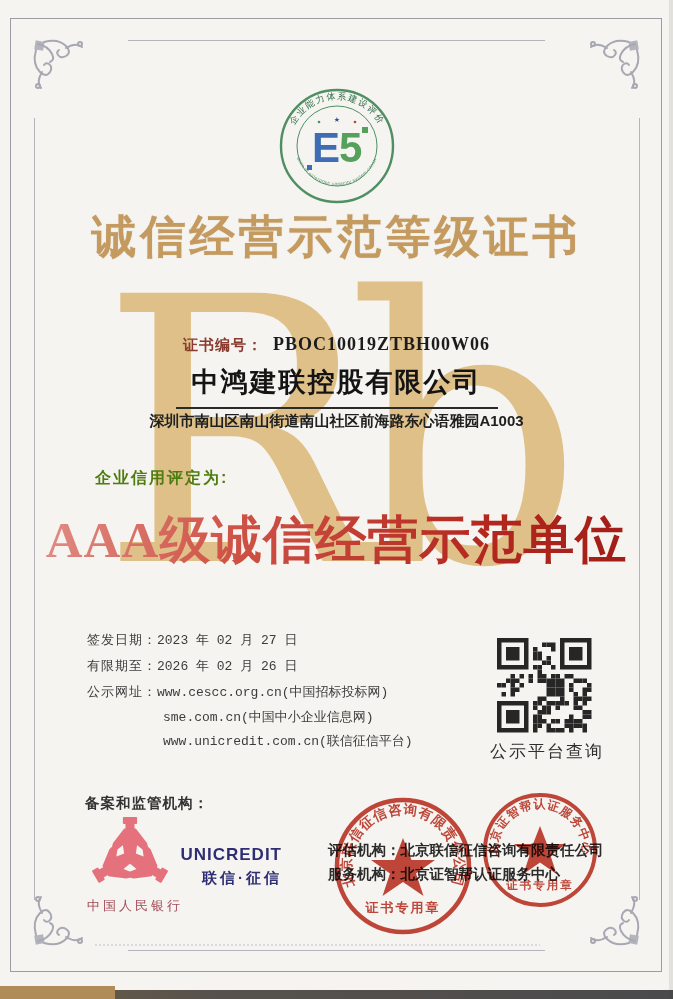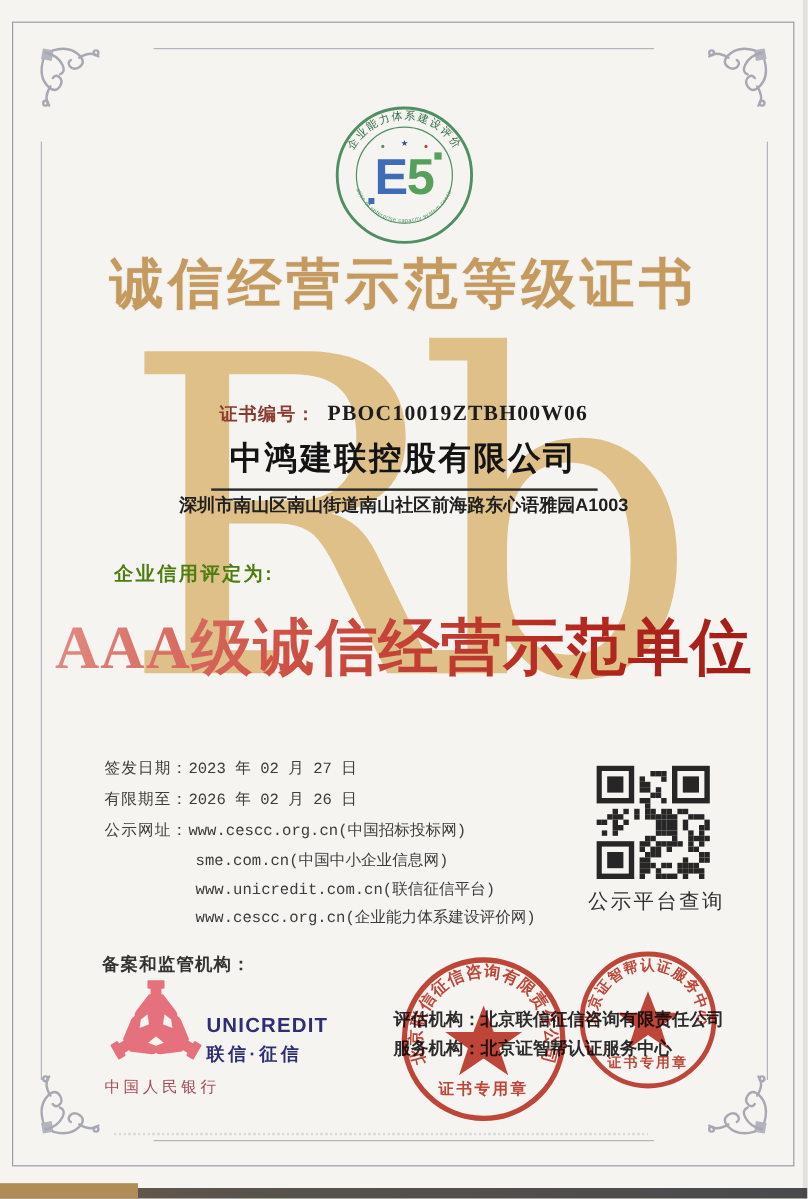--- a/index.html
+++ b/index.html
@@ -42,21 +42,21 @@
   .info-block{left:87px;top:628px;font-size:13px;color:#3c3c3c;font-family:Liberation Mono, monospace;}
   .info-row{height:26px;line-height:26px;}
   .info-row .lbl{letter-spacing:1px;}
   .url-cont{margin-left:76px;height:23.5px;line-height:23.5px;}
   .qr-box{left:497px;top:638px;width:95px;height:95px;display:flex;align-items:center;justify-content:center;}
   .qr-caption{left:467px;top:740px;width:160px;text-align:center;font-size:17px;color:#2f2f2f;letter-spacing:2px;}
   .filing-label{left:85px;top:794px;font-size:14.5px;font-weight:bold;color:#333;letter-spacing:1px;}
   .pbc-logo{left:88px;top:813px;width:84px;height:84px;}
   .pbc-name{left:70px;top:897px;width:130px;text-align:center;font-family:"Liberation Serif",serif;
             font-size:13px;color:#a34a56;letter-spacing:3px;}
-  .uni-block{left:172px;top:845px;width:110px;text-align:left;color:#2e2e74;}
+  .uni-block{left:172px;top:845px;width:110px;text-align:right;color:#2e2e74;}
   .uni-en{font-size:17px;font-weight:bold;letter-spacing:1px;}
   .uni-cn{font-size:15px;font-weight:bold;letter-spacing:3px;margin-top:4px;}
   .agency-block{left:328px;top:838px;font-size:14.5px;font-weight:bold;color:#2b2b2b;line-height:24px;}
   .stamp{position:absolute;z-index:3;mix-blend-mode:multiply;opacity:.92;}
   .stamp-left{left:331px;top:794px;width:144px;height:144px;}
   .stamp-right{left:480px;top:790px;width:120px;height:120px;}
   .microprint{position:absolute;left:95px;top:944px;width:445px;height:2px;z-index:2;opacity:.45;
               background:repeating-linear-gradient(90deg,#b9b9c2 0 2px,transparent 2px 4px);}
   .edge-strip{position:absolute;left:0;right:0;bottom:0;height:9px;background:linear-gradient(90deg,#6e5f49 0%,#57524c 30%,#4a4a4c 100%);z-index:4;}
   .edge-tan{position:absolute;left:0;bottom:0;width:115px;height:13px;background:#b08d58;z-index:4;}
@@ -166,21 +166,20 @@
       <span class="lbl">签发日期：</span><span>2023 年 02 月 27 日</span>
     </div>
     <div class="info-row">
       <span class="lbl">有限期至：</span><span>2026 年 02 月 26 日</span>
     </div>
     <div class="info-row">
       <span class="lbl">公示网址：</span><span>www.cescc.org.cn(中国招标投标网)</span>
     </div>
     <div class="url-cont">sme.com.cn(中国中小企业信息网)</div>
     <div class="url-cont">www.unicredit.com.cn(联信征信平台)</div>
-    <div class="url-cont">www.cescc.org.cn(企业能力体系建设评价网)</div>
   </div>
 
   <div class="abs qr-box">
       <svg width="94.5" height="94.5" viewBox="0 0 94.5 94.5">
         <rect x="45" y="4.5" width="4.5" height="4.5" fill="#262626"></rect>
         <rect x="49.5" y="4.5" width="4.5" height="4.5" fill="#262626"></rect>
         <rect x="54" y="4.5" width="4.5" height="4.5" fill="#262626"></rect>
         <rect x="36" y="9" width="4.5" height="4.5" fill="#262626"></rect>
         <rect x="54" y="9" width="4.5" height="4.5" fill="#262626"></rect>
         <rect x="36" y="13.5" width="4.5" height="4.5" fill="#262626"></rect>

